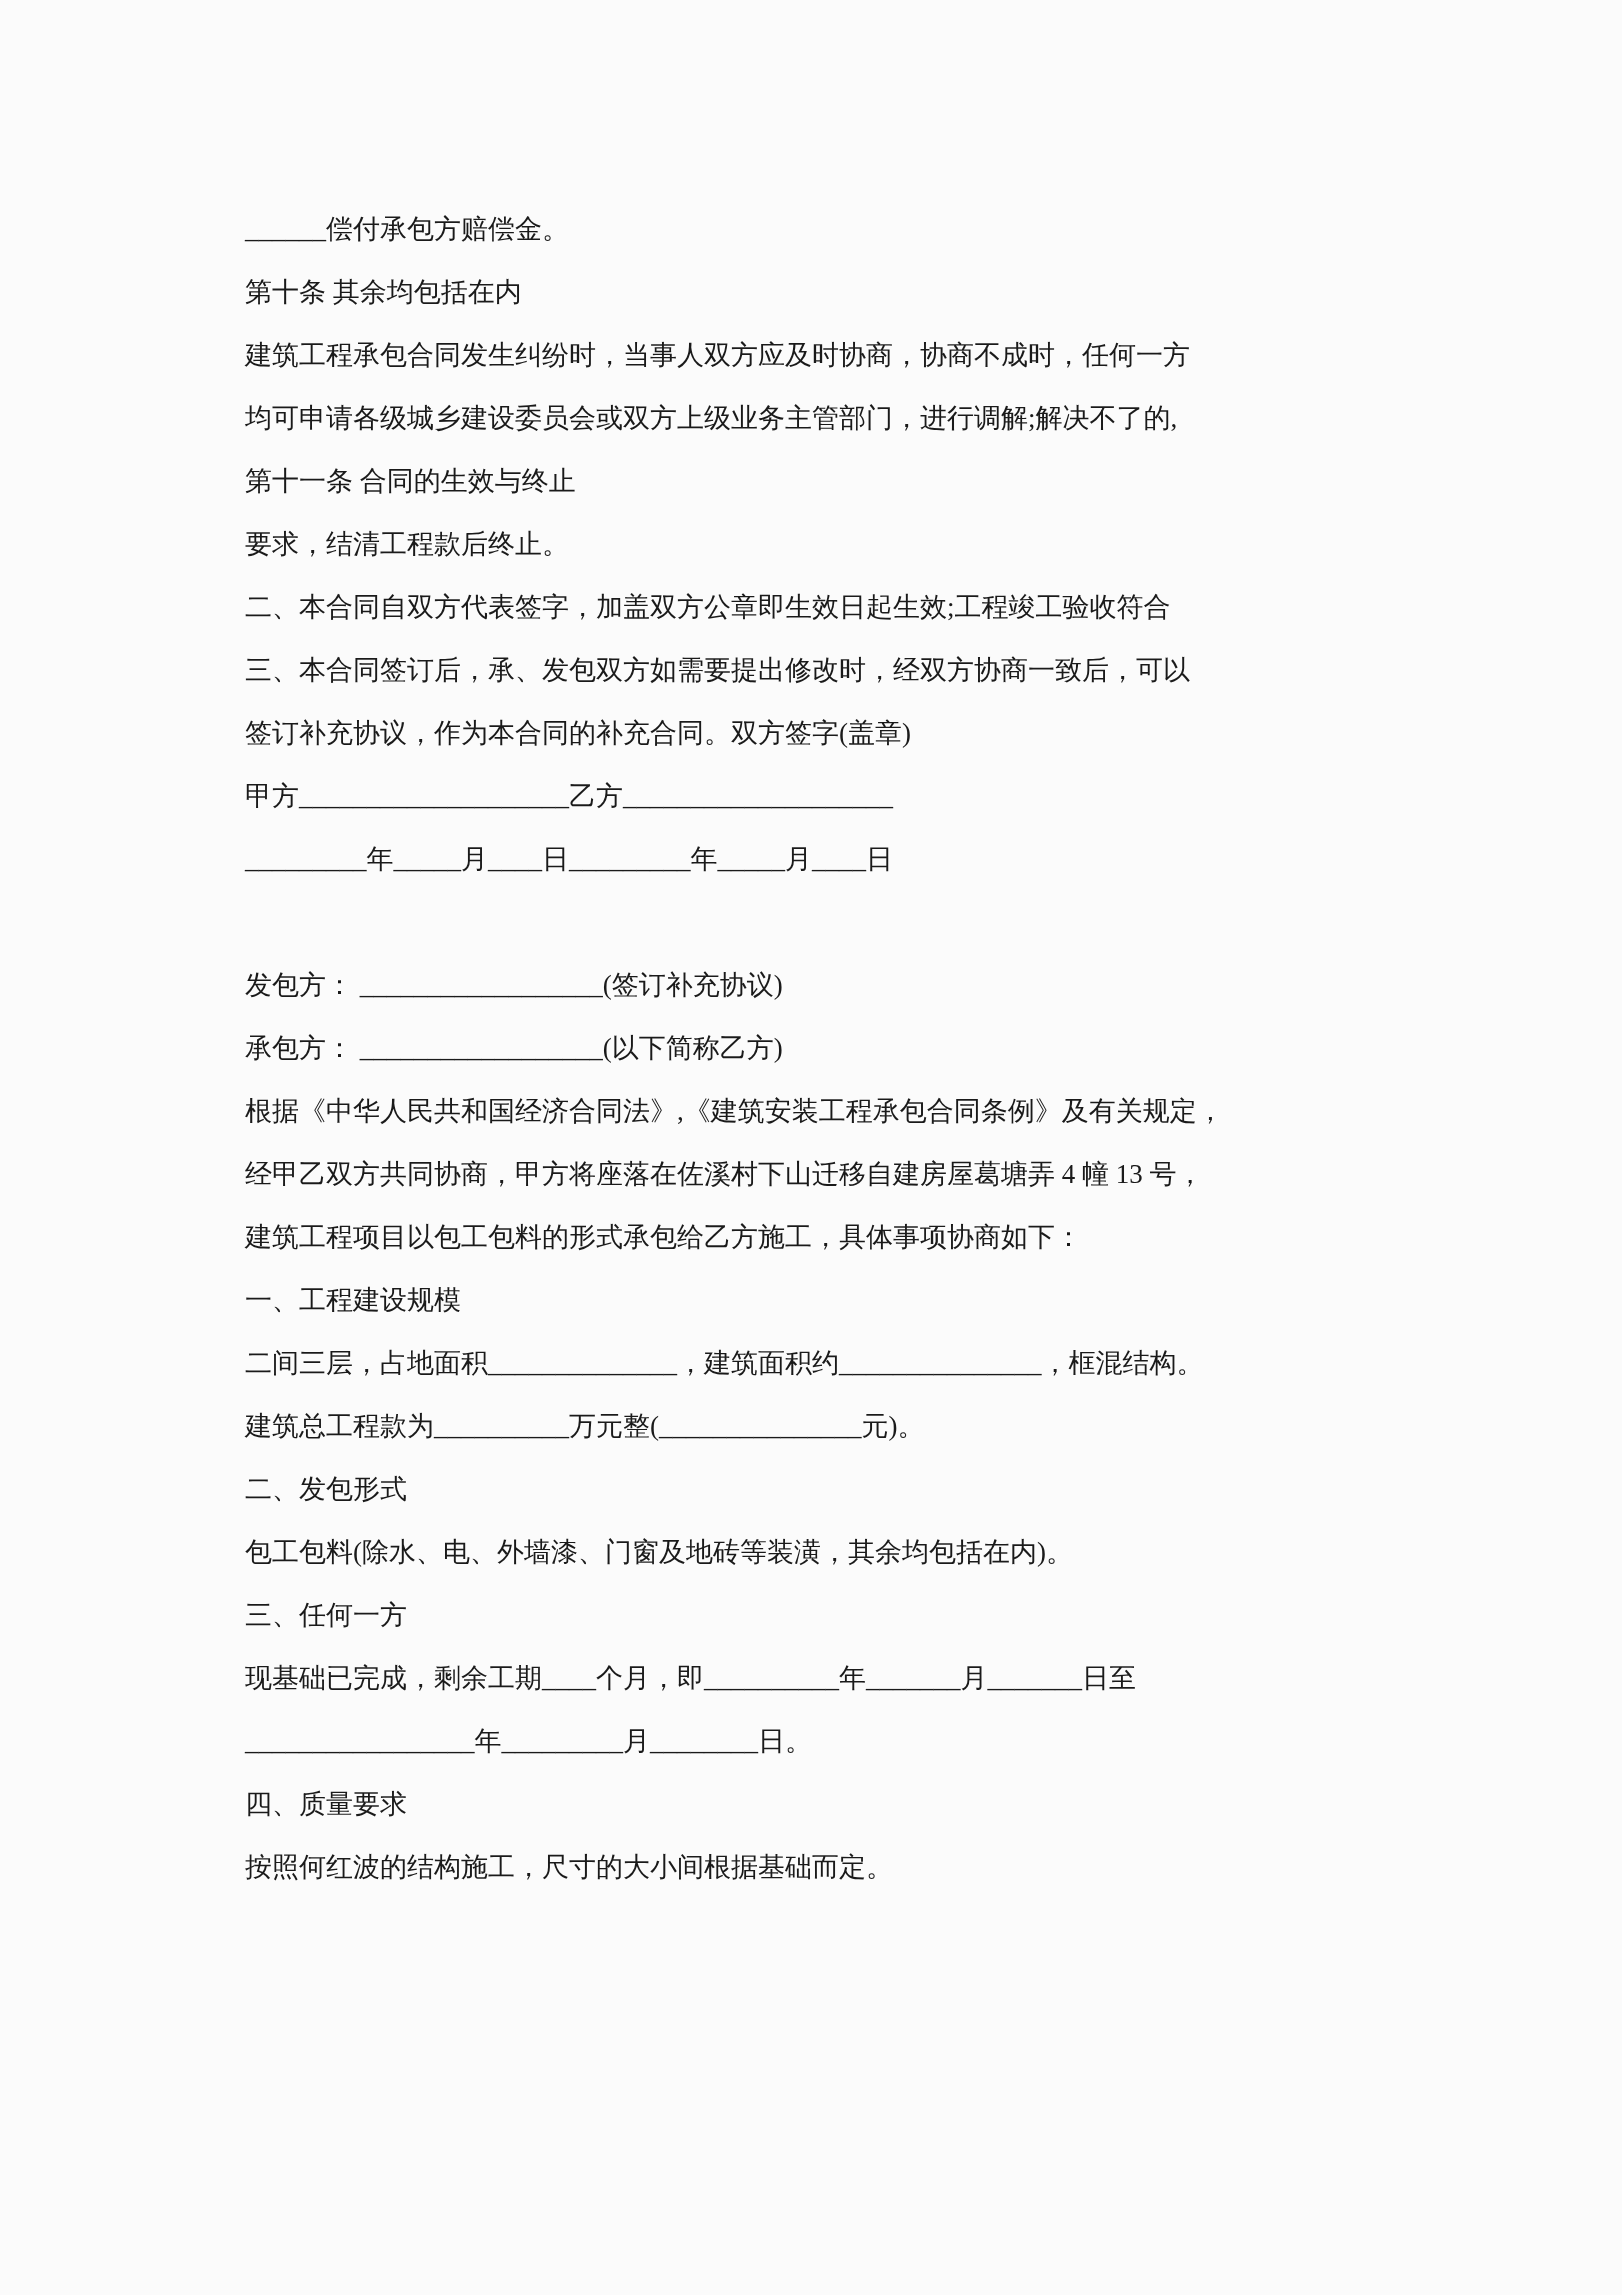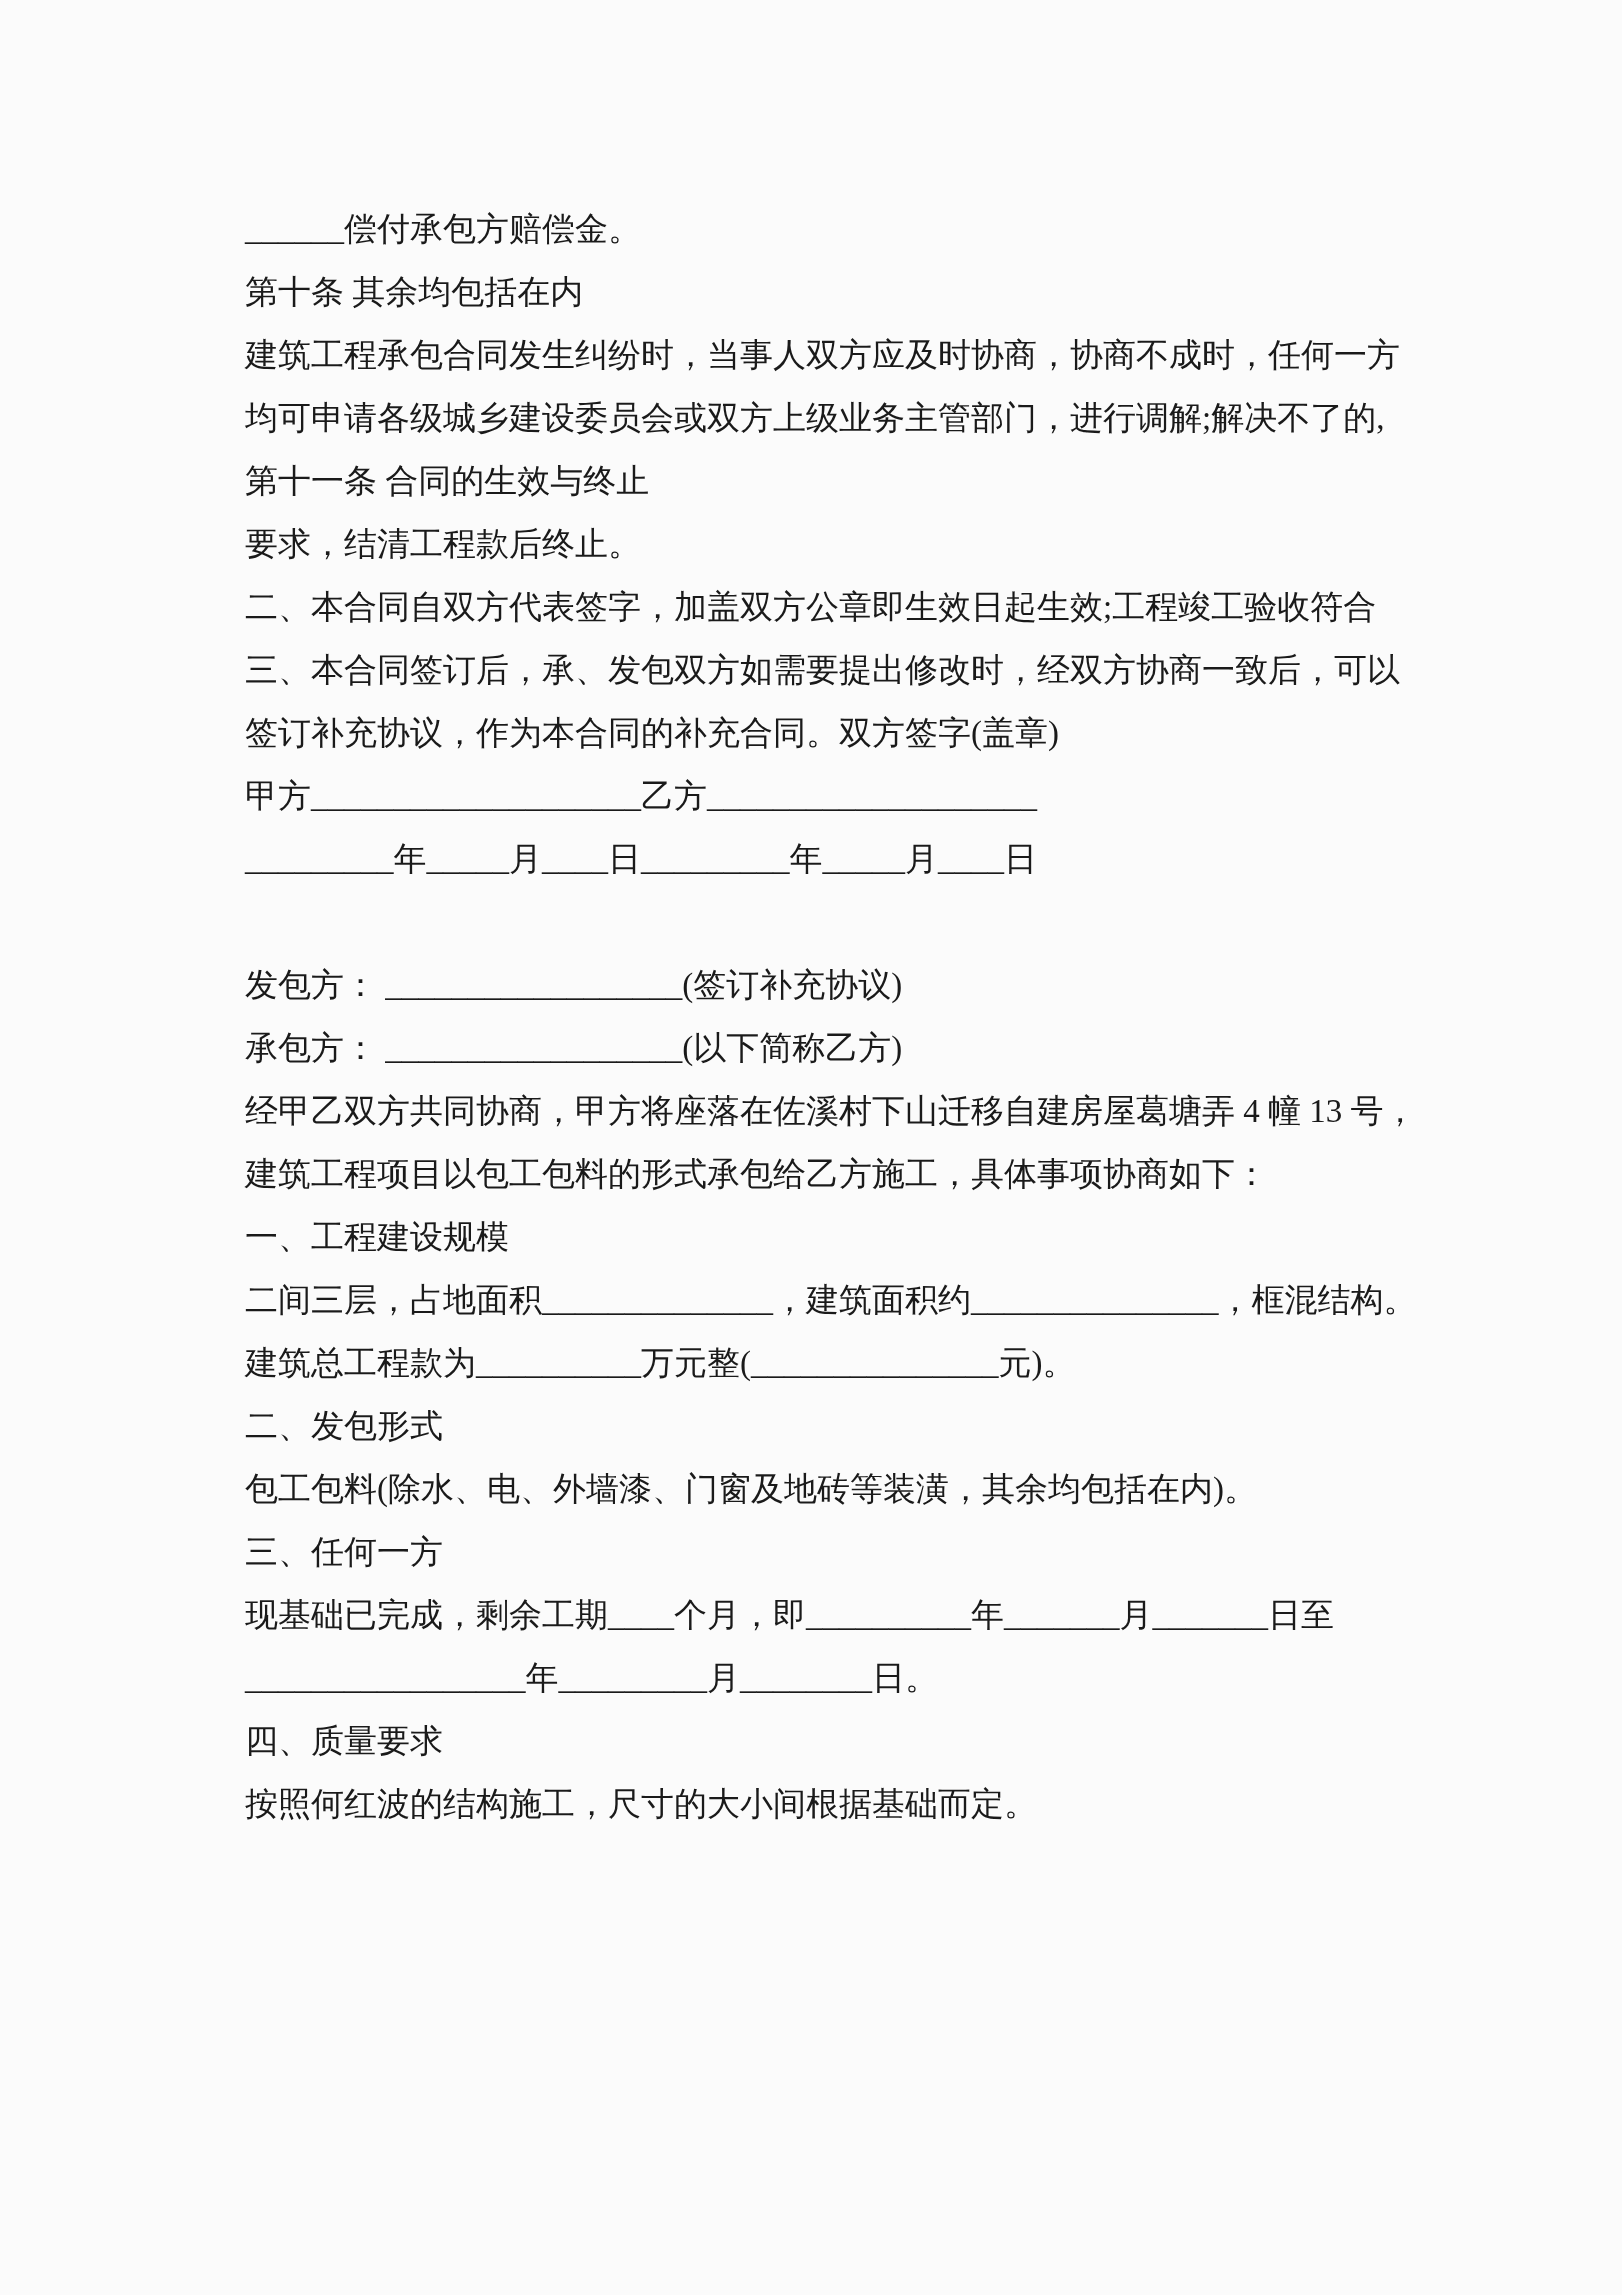--- a/index.html
+++ b/index.html
@@ -23,21 +23,21 @@
     position: absolute;
     left: 245px;
     top: 198px;
     width: 1171px;
   }
   .ln {
     margin: 0;
     padding: 0;
     height: 63px;
     line-height: 63px;
-    font-size: 33px;
+    font-size: 27px;
     color: #1a1a1a;
     white-space: nowrap;
     font-weight: 400;
     letter-spacing: 0;
   }
   .ln.blank {
     height: 63px;
   }
 </style>
 </head>
@@ -52,20 +52,21 @@
     <p class="ln">第十一条 合同的生效与终止</p>
     <p class="ln">要求，结清工程款后终止。</p>
     <p class="ln">二、本合同自双方代表签字，加盖双方公章即生效日起生效;工程竣工验收符合</p>
     <p class="ln">三、本合同签订后，承、发包双方如需要提出修改时，经双方协商一致后，可以</p>
     <p class="ln">签订补充协议，作为本合同的补充合同。双方签字(盖章)</p>
     <p class="ln">甲方____________________乙方____________________</p>
     <p class="ln">_________年_____月____日_________年_____月____日</p>
     <p class="ln blank"></p>
     <p class="ln">发包方： __________________(签订补充协议)</p>
     <p class="ln">承包方： __________________(以下简称乙方)</p>
+    <p class="ln">根据《中华人民共和国经济合同法》,《建筑安装工程承包合同条例》及有关规定，</p>
     <p class="ln">经甲乙双方共同协商，甲方将座落在佐溪村下山迁移自建房屋葛塘弄 4 幢 13 号，</p>
     <p class="ln">建筑工程项目以包工包料的形式承包给乙方施工，具体事项协商如下：</p>
     <p class="ln">一、工程建设规模</p>
     <p class="ln">二间三层，占地面积______________，建筑面积约_______________，框混结构。</p>
     <p class="ln">建筑总工程款为__________万元整(_______________元)。</p>
     <p class="ln">二、发包形式</p>
     <p class="ln">包工包料(除水、电、外墙漆、门窗及地砖等装潢，其余均包括在内)。</p>
     <p class="ln">三、任何一方</p>
     <p class="ln">现基础已完成，剩余工期____个月，即__________年_______月_______日至</p>
     <p class="ln">_________________年_________月________日。</p>

